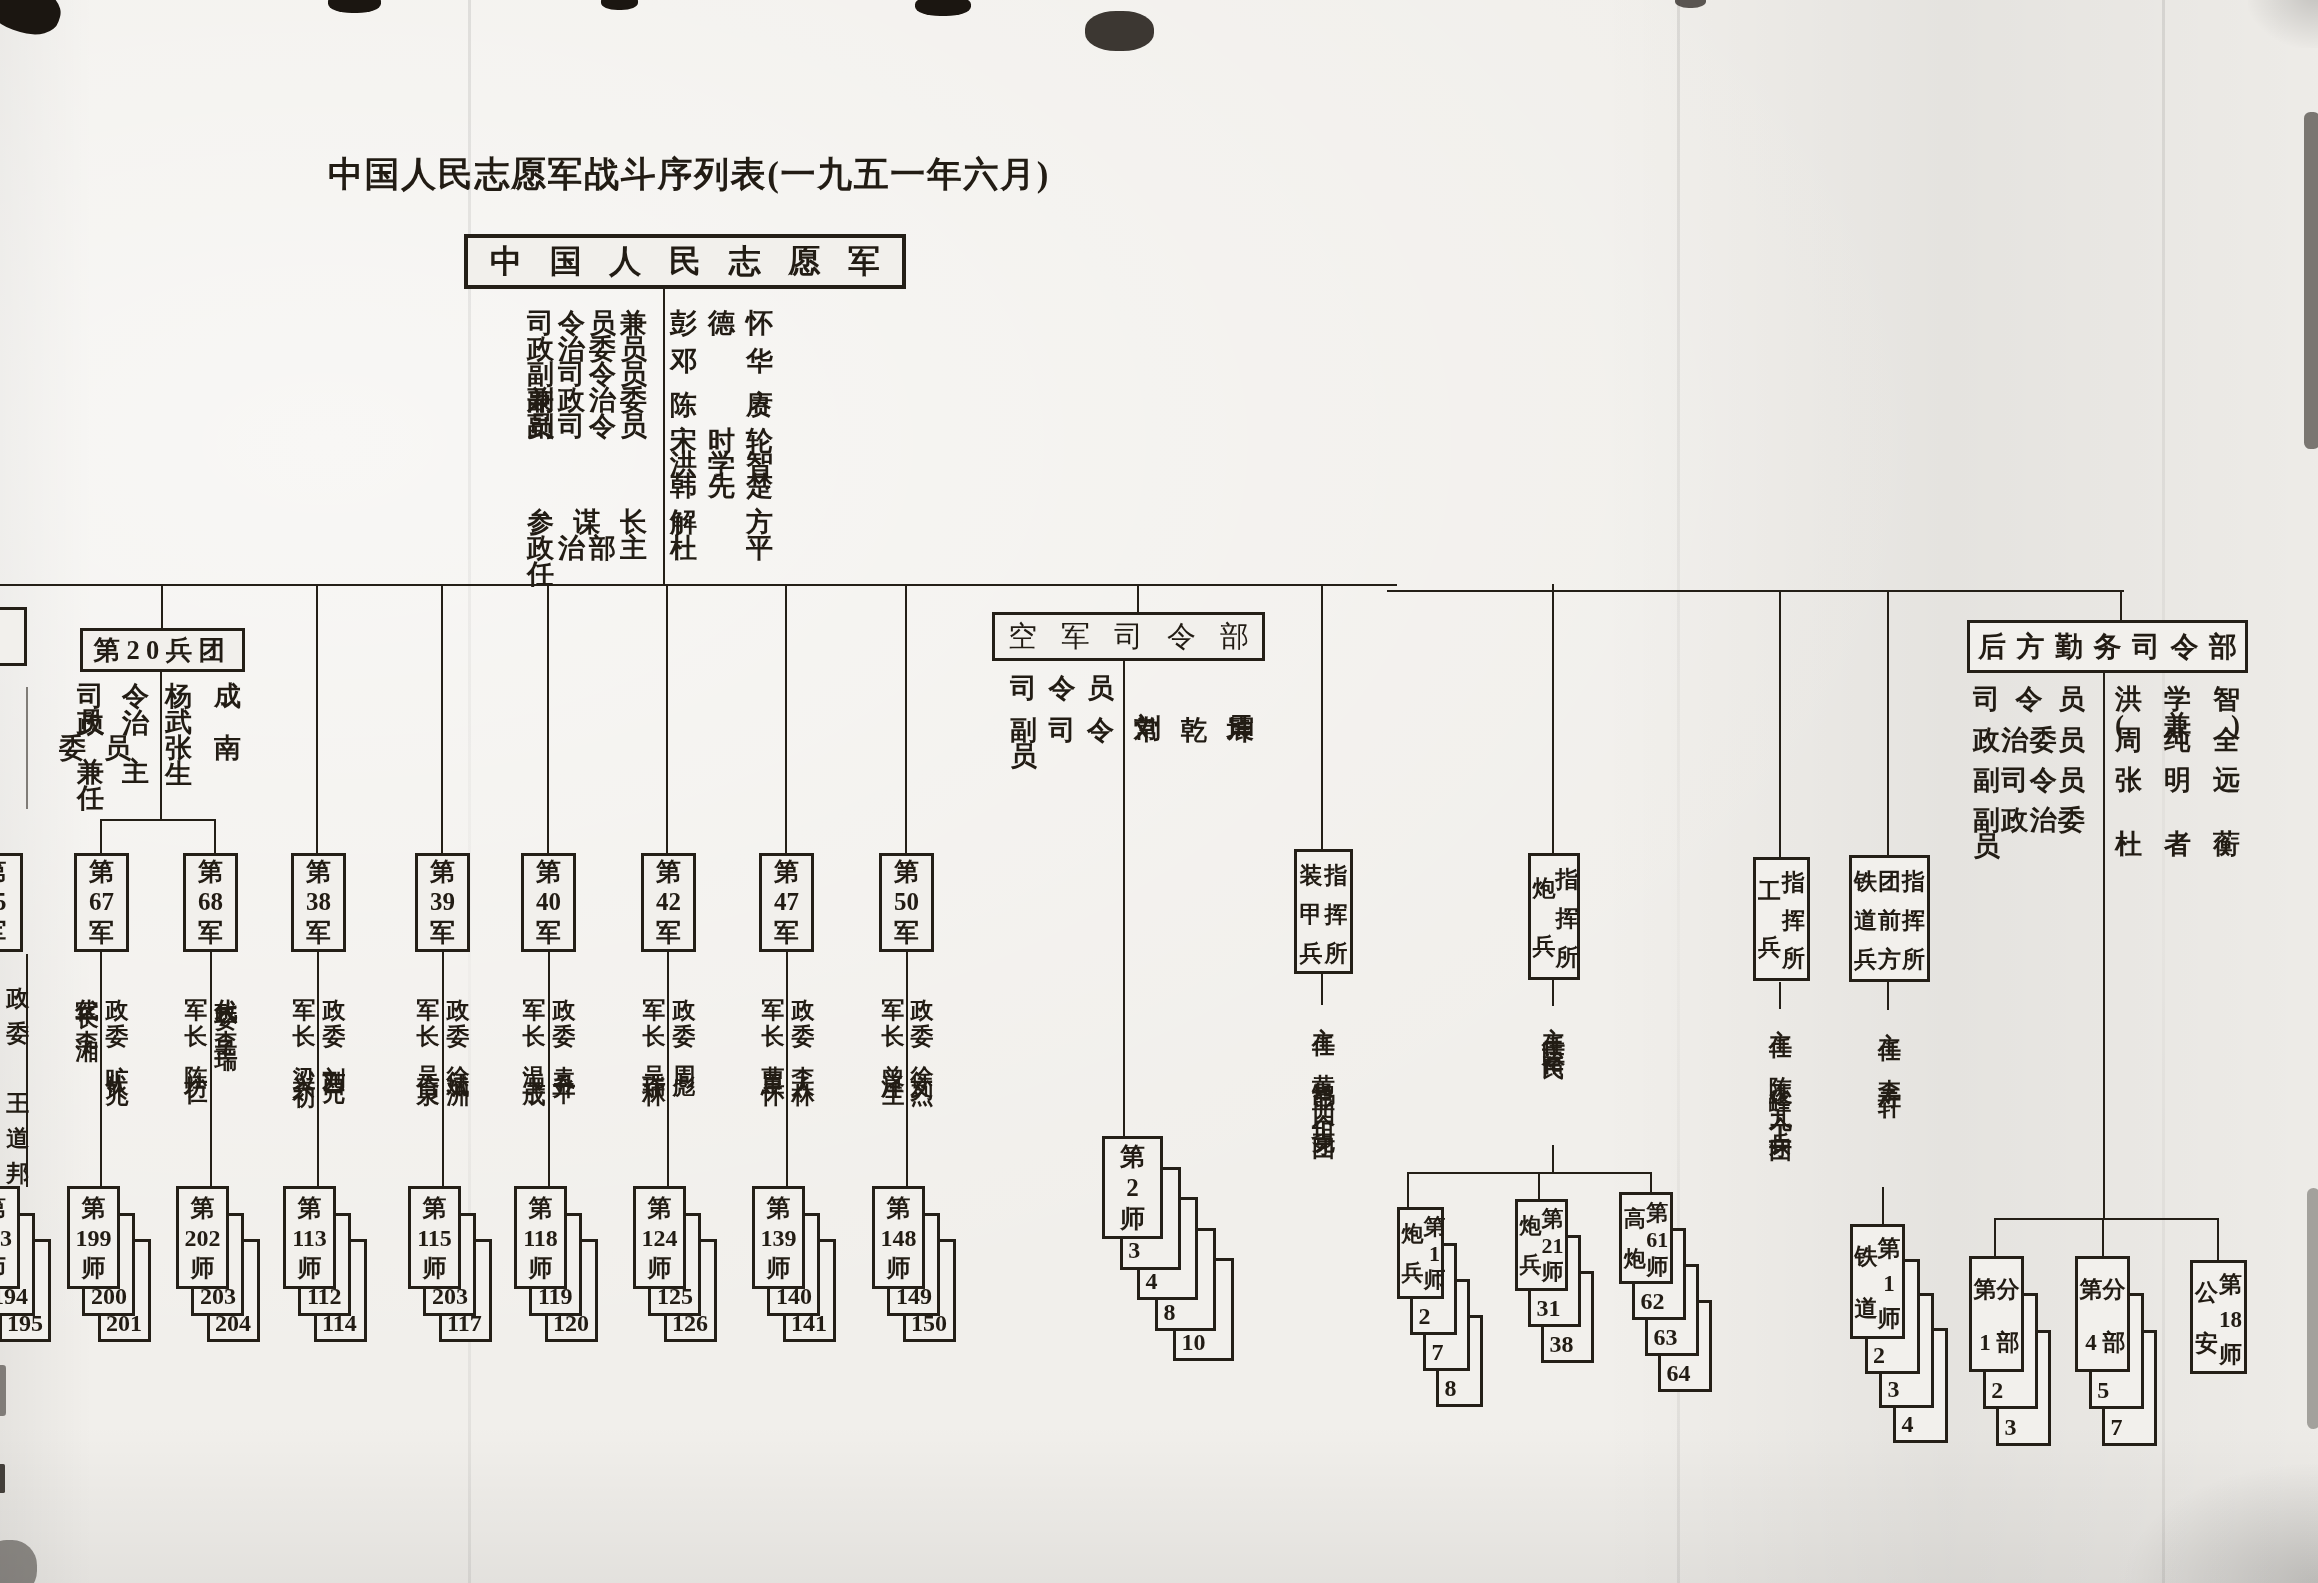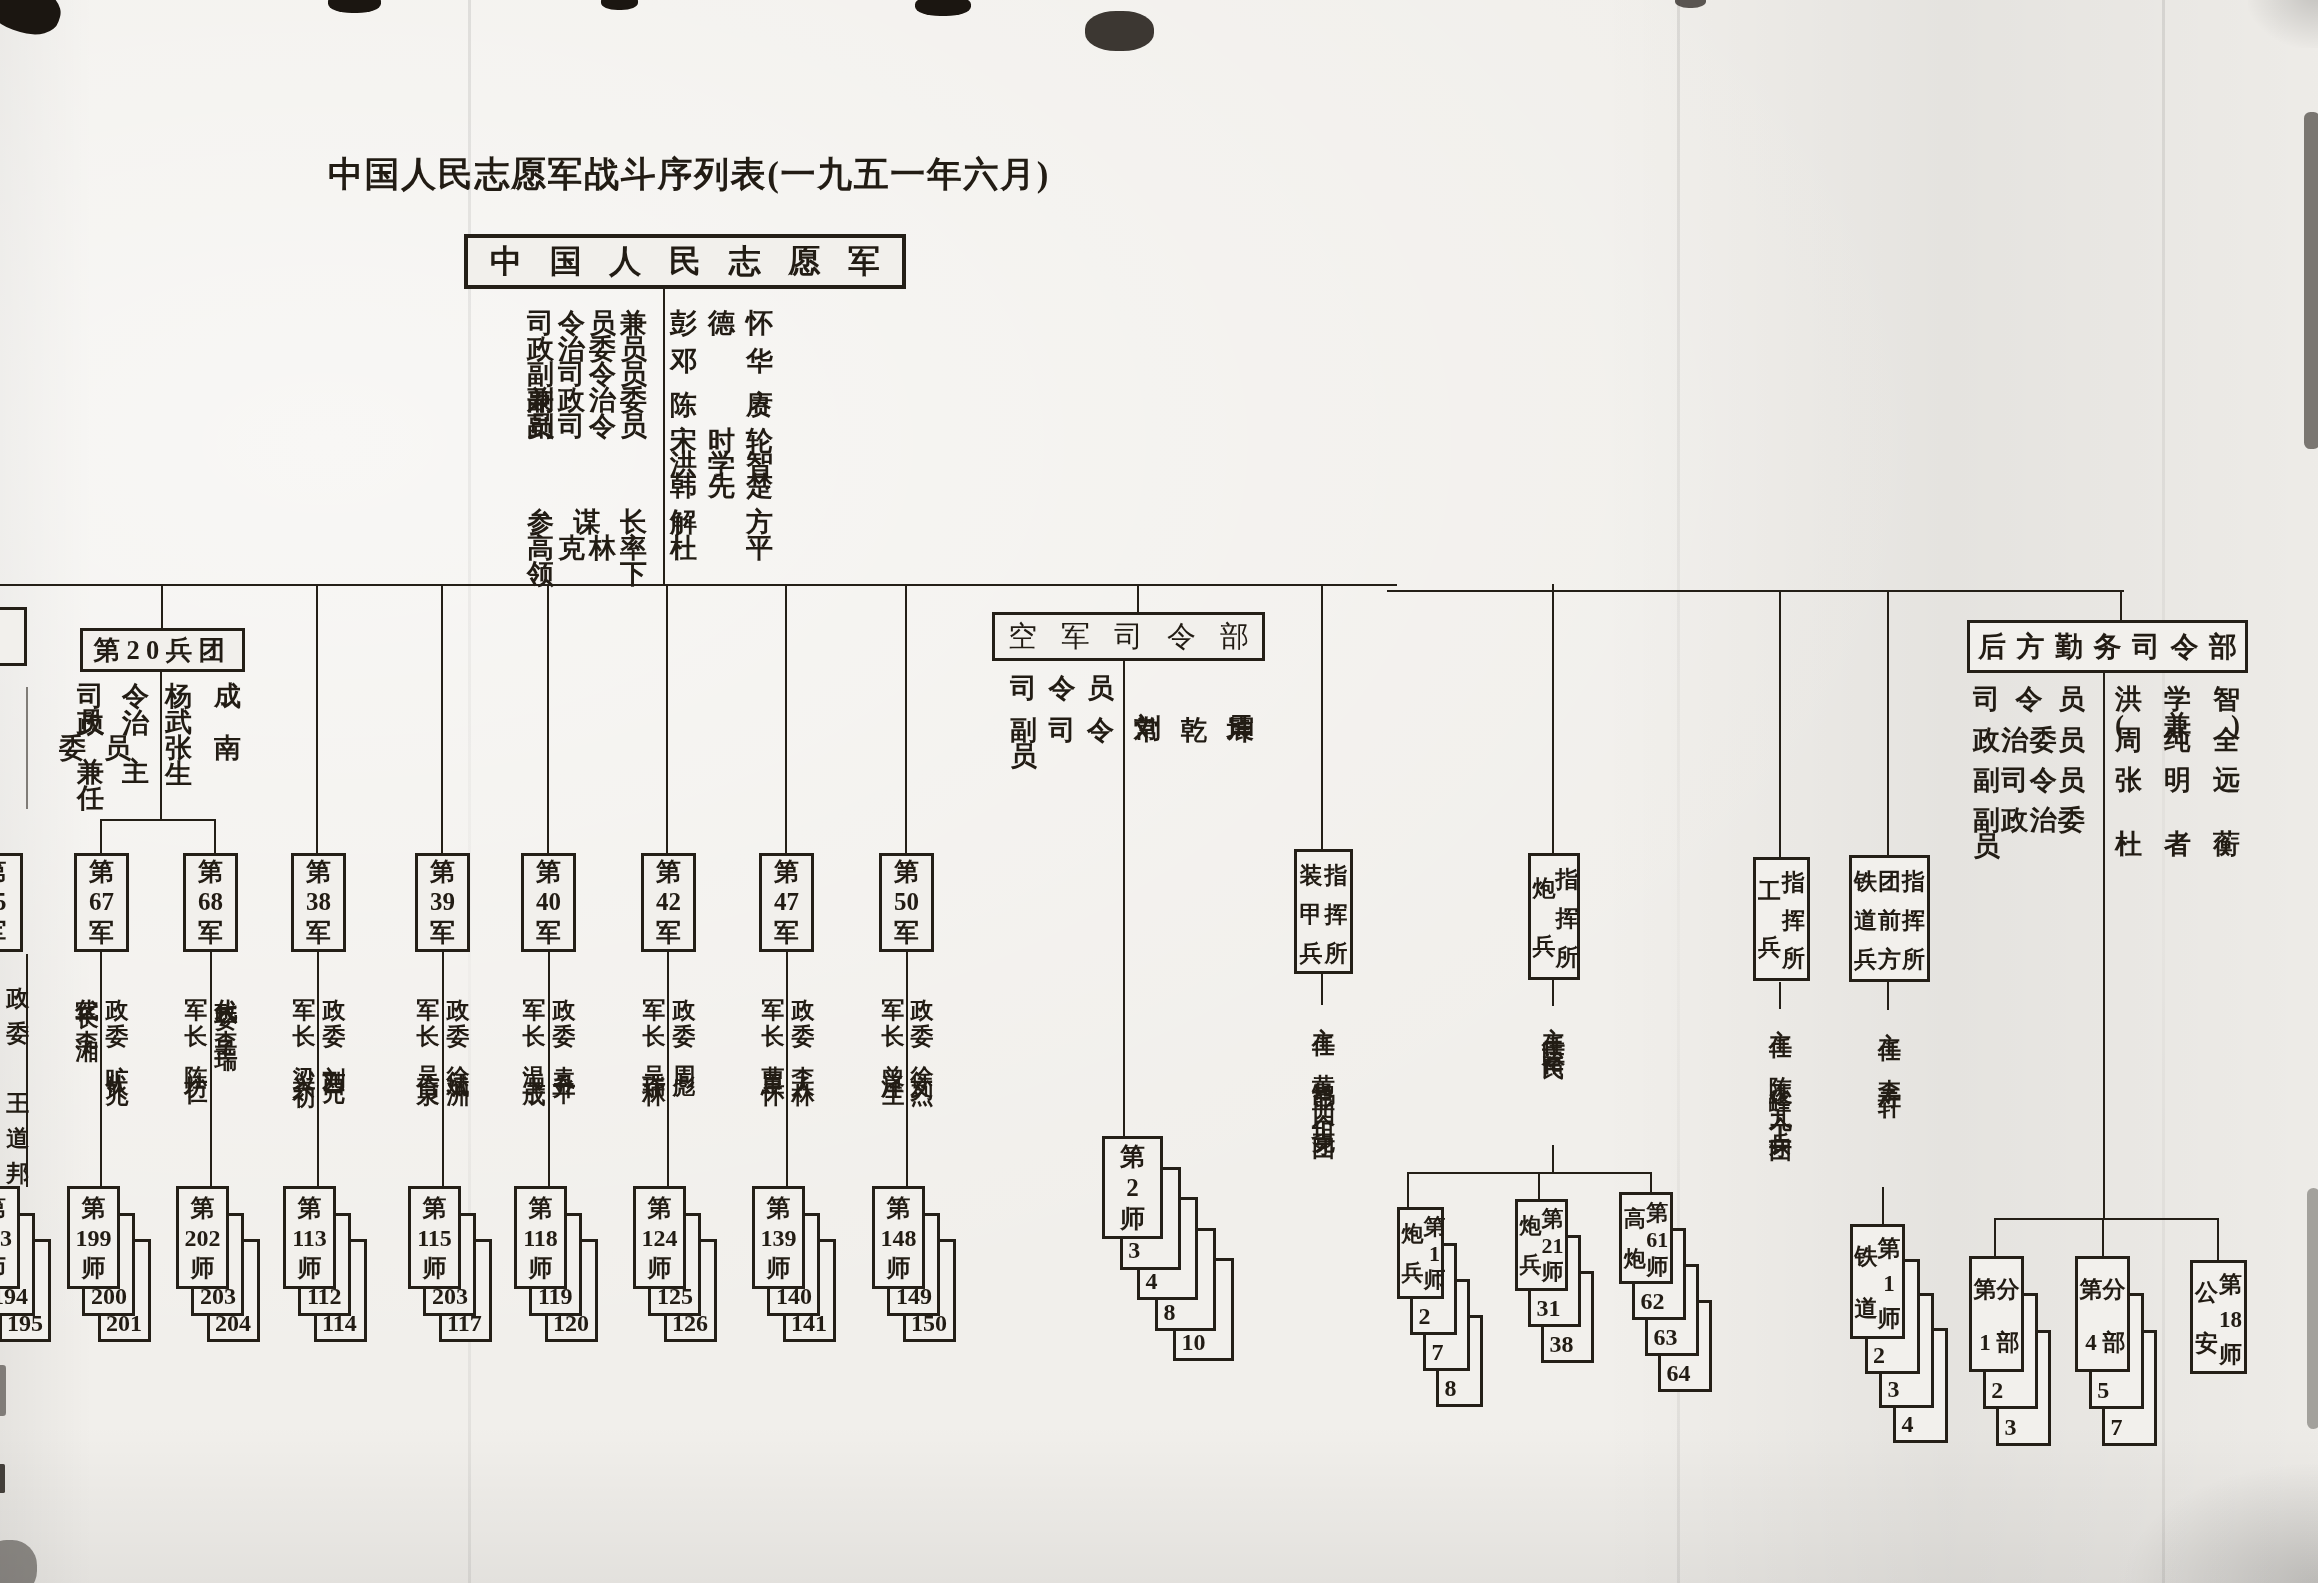--- a/index.html
+++ b/index.html
@@ -59,21 +59,21 @@
   <div class="box" style="left:464px;top:234px;width:442px;height:55px;border-width:4px;">
     <div class="jl" style="width:390px;font-size:32px;font-weight:bold;">中国人民志愿军</div>
   </div>
 
   <div class="lead jl" style="left:527px;top:310px;width:120px;">司令员兼</div>
   <div class="lead jl" style="left:527px;top:336px;width:120px;">政治委员</div>
   <div class="lead jl" style="left:527px;top:361px;width:120px;">副司令员兼</div>
   <div class="lead jl" style="left:527px;top:387px;width:120px;">副政治委员</div>
   <div class="lead jl" style="left:527px;top:413px;width:120px;">副司令员</div>
   <div class="lead jl" style="left:527px;top:509px;width:120px;">参谋长</div>
-  <div class="lead jl" style="left:527px;top:535px;width:120px;">高克林率领下</div>
+  <div class="lead jl" style="left:527px;top:535px;width:120px;">政治部主任</div>
   <div class="lead jl" style="left:670px;top:310px;width:103px;">彭德怀</div>
   <div class="lead jl" style="left:670px;top:348px;width:103px;">邓华</div>
   <div class="lead jl" style="left:670px;top:392px;width:103px;">陈赓</div>
   <div class="lead jl" style="left:670px;top:430px;width:103px;line-height:22.5px;">宋时轮</div>
   <div class="lead jl" style="left:670px;top:453px;width:103px;line-height:22.5px;">洪学智</div>
   <div class="lead jl" style="left:670px;top:475px;width:103px;line-height:22.5px;">韩先楚</div>
   <div class="lead jl" style="left:670px;top:509px;width:103px;">解方</div>
   <div class="lead jl" style="left:670px;top:535px;width:103px;">杜平</div>
 
   <div class="v" style="left:663px;top:287px;height:298px;"></div>

